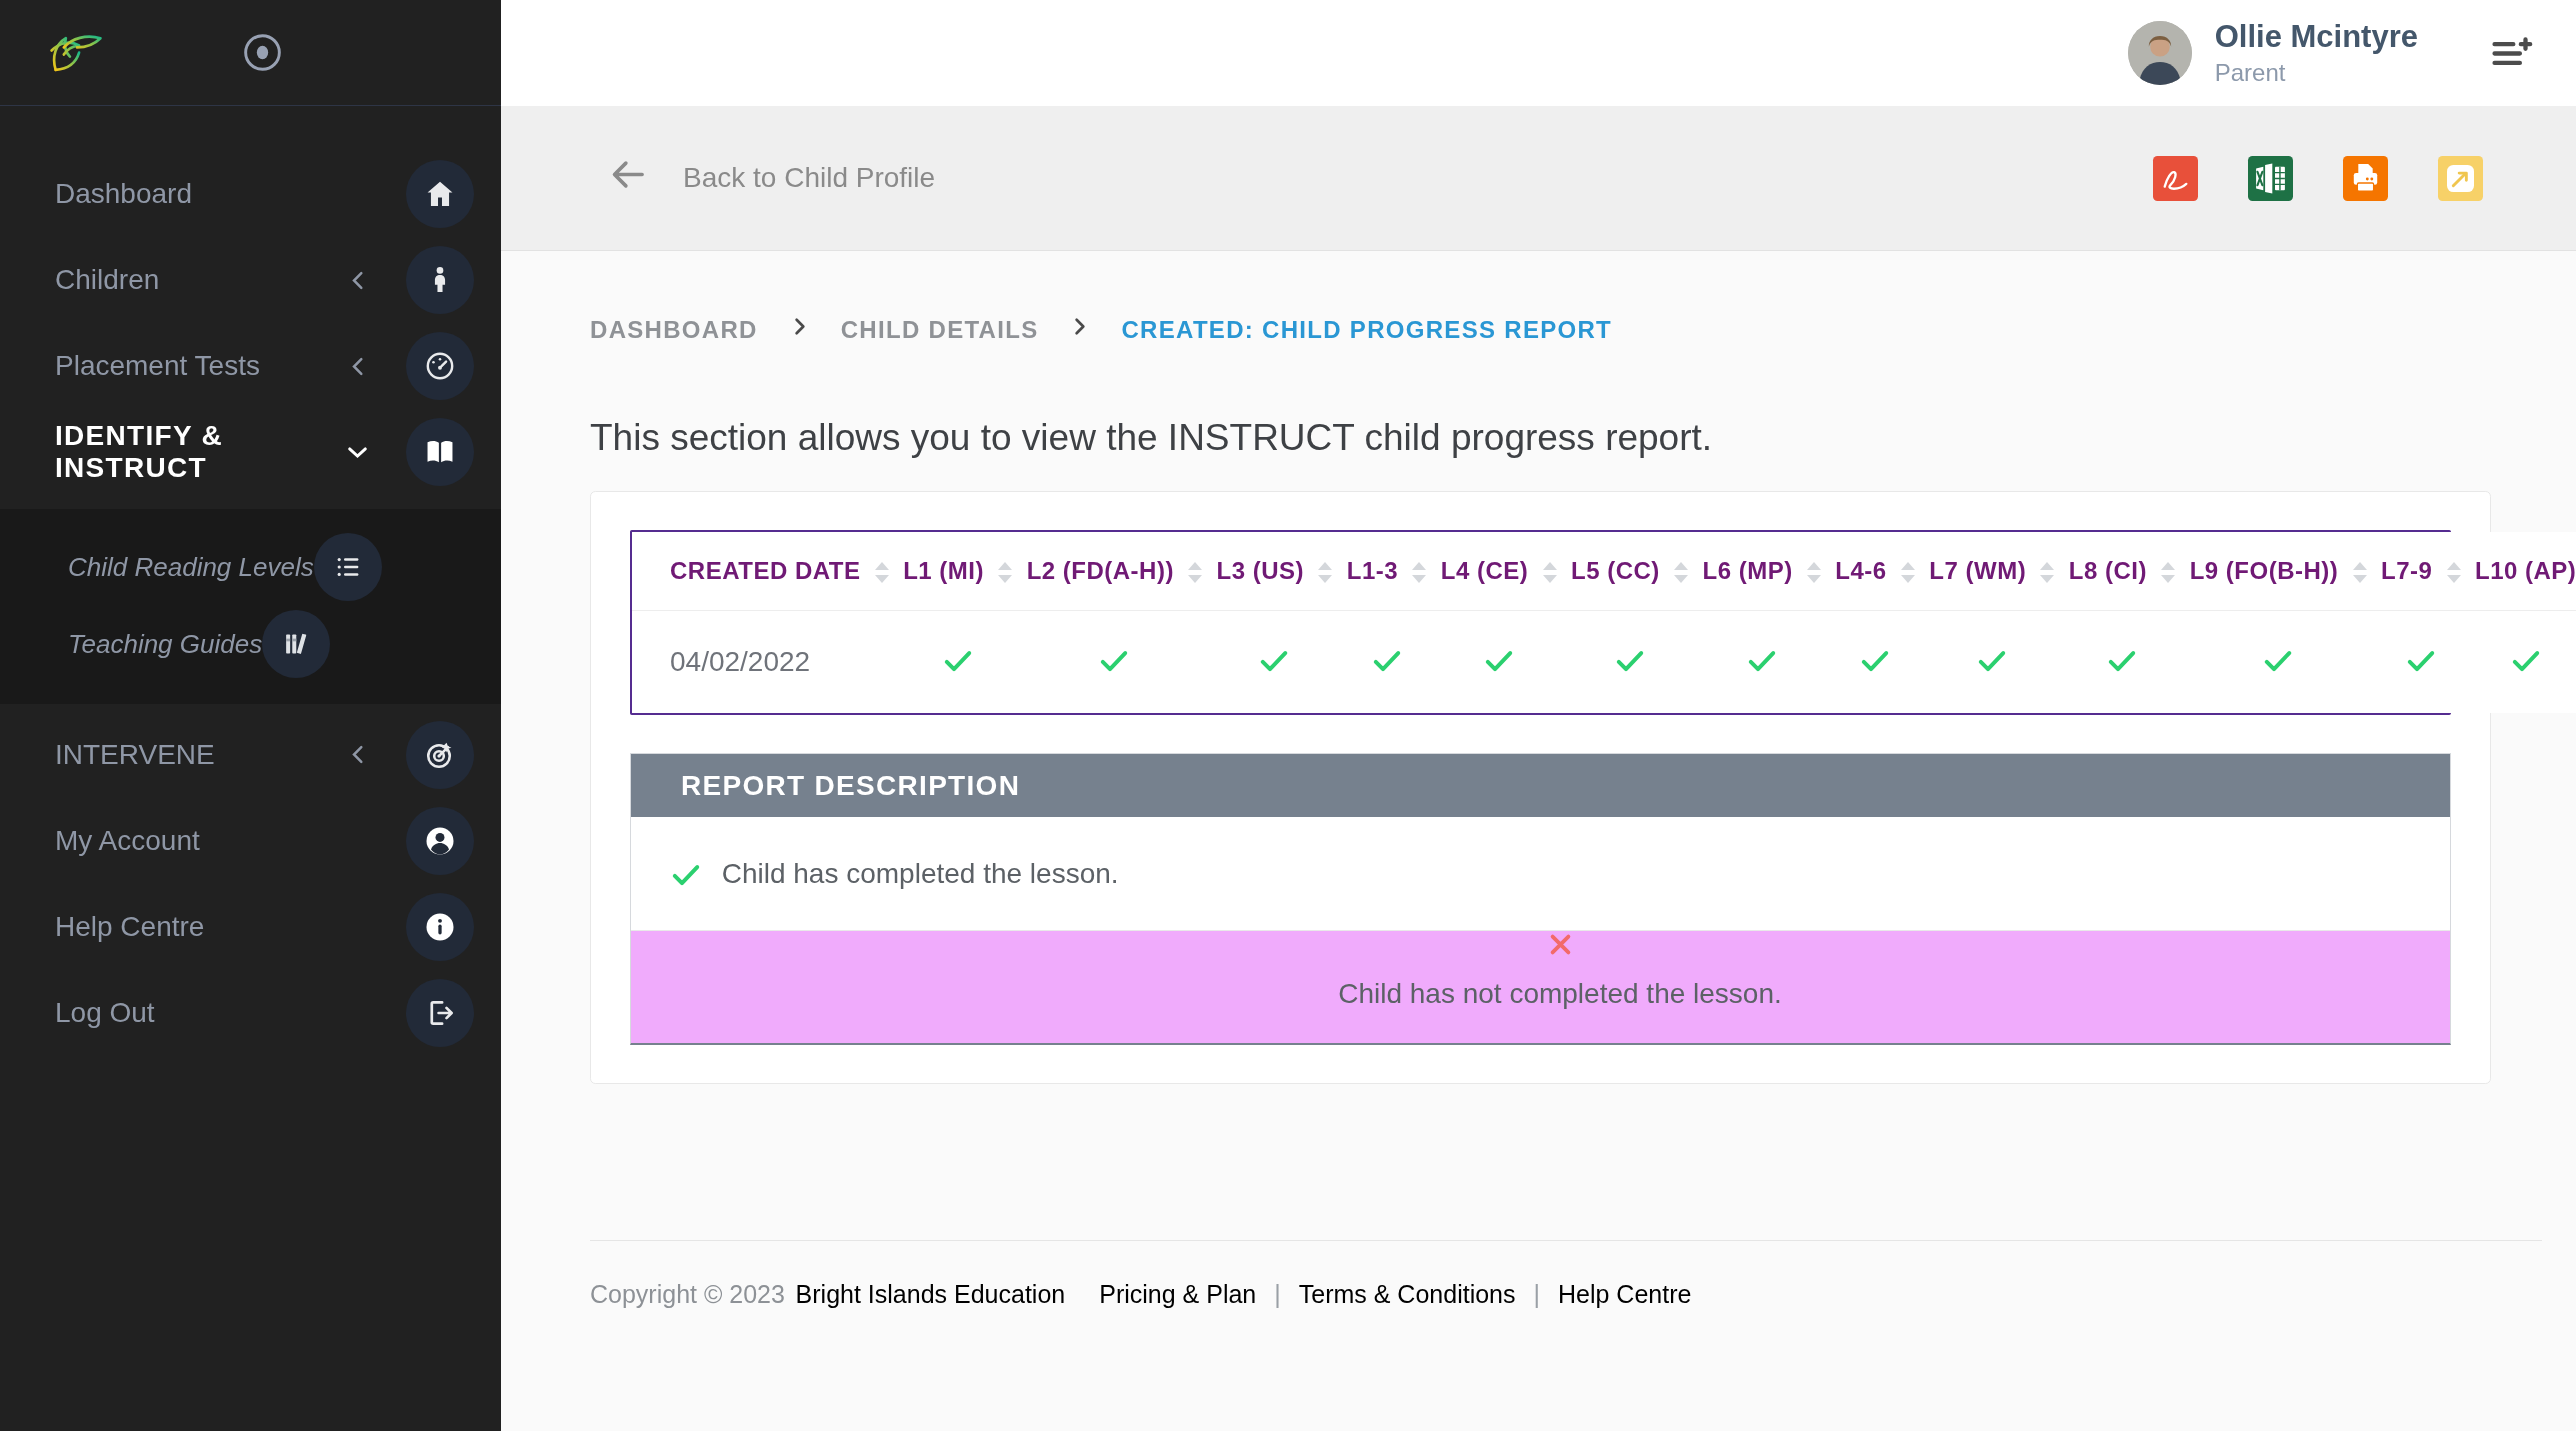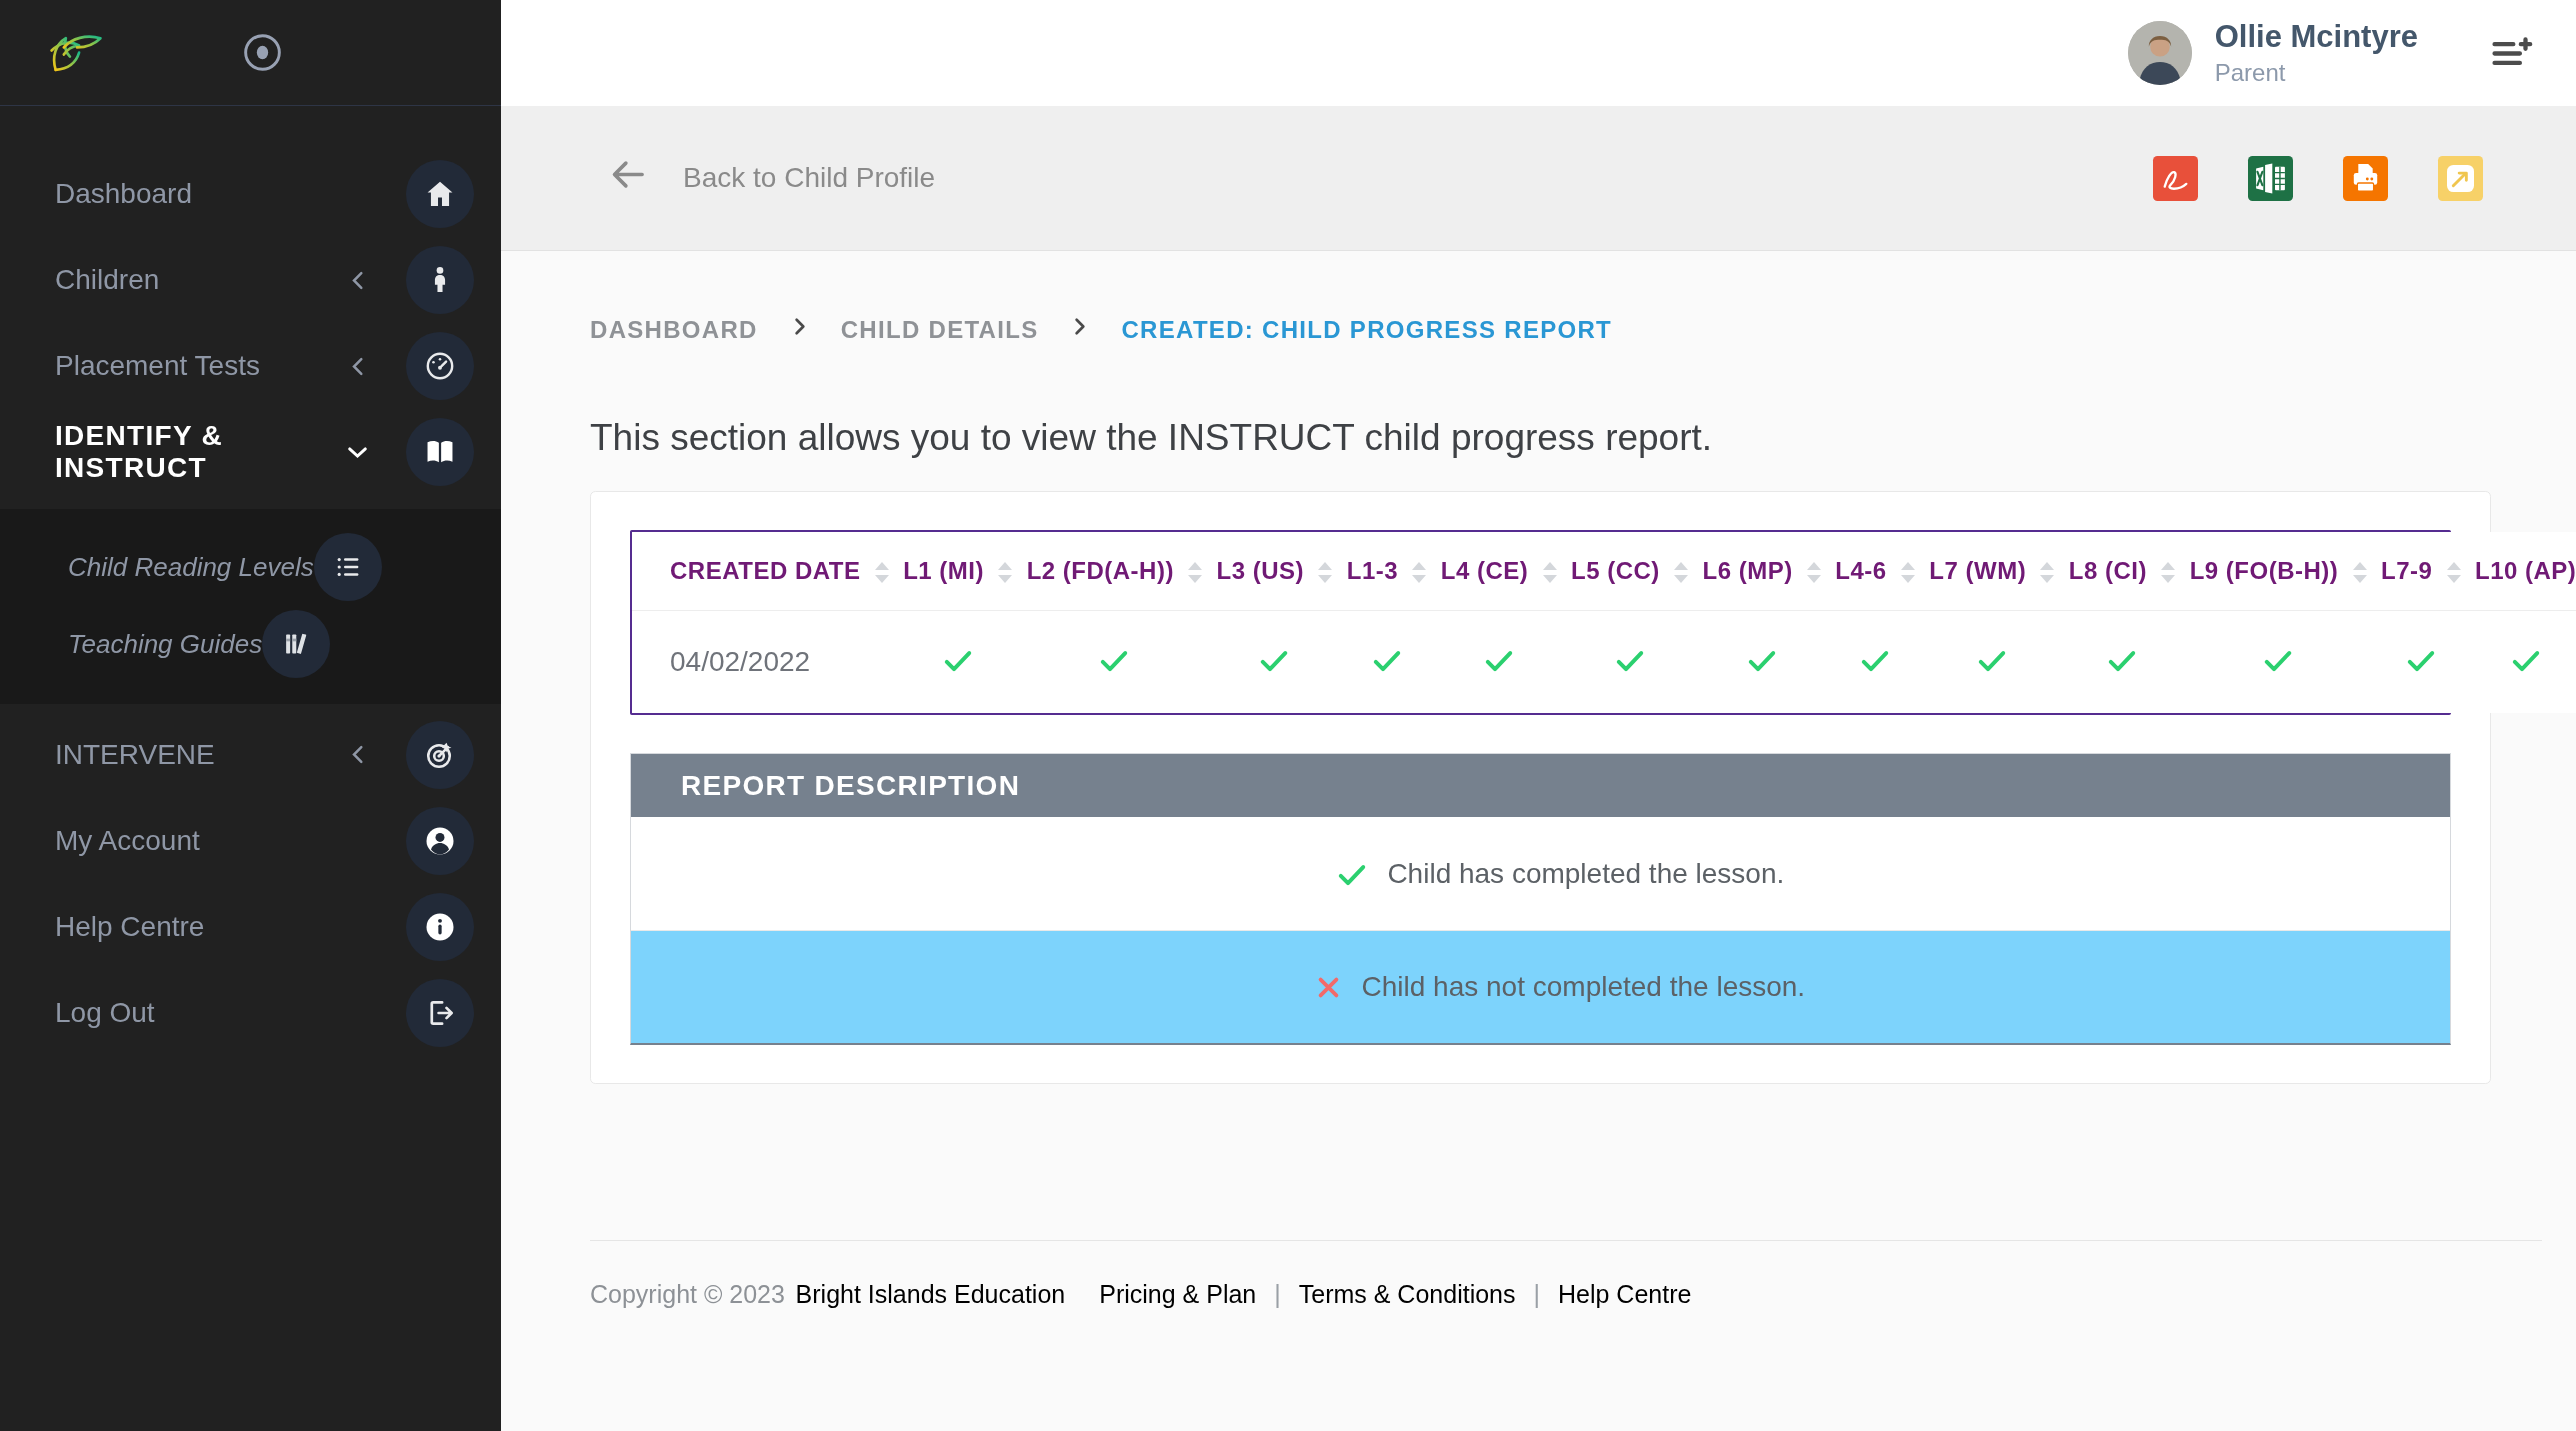--- a/index.html
+++ b/index.html
@@ -86,22 +86,22 @@
   .sort .up { width:0; height:0; border-left:7.2px solid transparent;
               border-right:7.2px solid transparent; border-bottom:8px solid #d4d7db; }
   .sort .dn { width:0; height:0; border-left:7.2px solid transparent;
               border-right:7.2px solid transparent; border-top:8px solid #d4d7db; }
 
   .dtable { margin-top:38px; border:0.9px solid #d6d9dd; border-bottom:2.7px solid #76818e; }
   .dtitle { height:63px; background:#76818e; color:#ffffff; display:flex;
             align-items:center; padding-left:50px; font-size:28px;
             font-weight:bold; letter-spacing:1.3px; }
   .drow { height:113px; display:flex; align-items:center; padding-left:39px;
-          gap:19.7px; font-size:28px; color:#5c6166; background:#ffffff;justify-content:center; }
-  .drow + .drow { background:#7dd3fc; border-top:0.9px solid #e9e9e9; }
+          gap:19.7px; font-size:28px; color:#5c6166; background:#ffffff; }
+  .drow + .drow { background:#f0abfc; border-top:0.9px solid #e9e9e9;flex-direction:column; }
   .drow .dicon { display:flex; align-items:center; }
 
   .footer { margin-top:156px; border-top:0.9px solid #e5e5e5; padding-top:39px;
             display:flex; align-items:center; font-size:25px; color:#8d9196; }
   .footer a { color:#000000; text-decoration:none; cursor:pointer; }
   .f-company { margin-left:10.7px; }
   .f-gap { width:34px; }
   .f-sep { margin:0 18px; color:#9aa0a6; }
 </style>
 </head>

